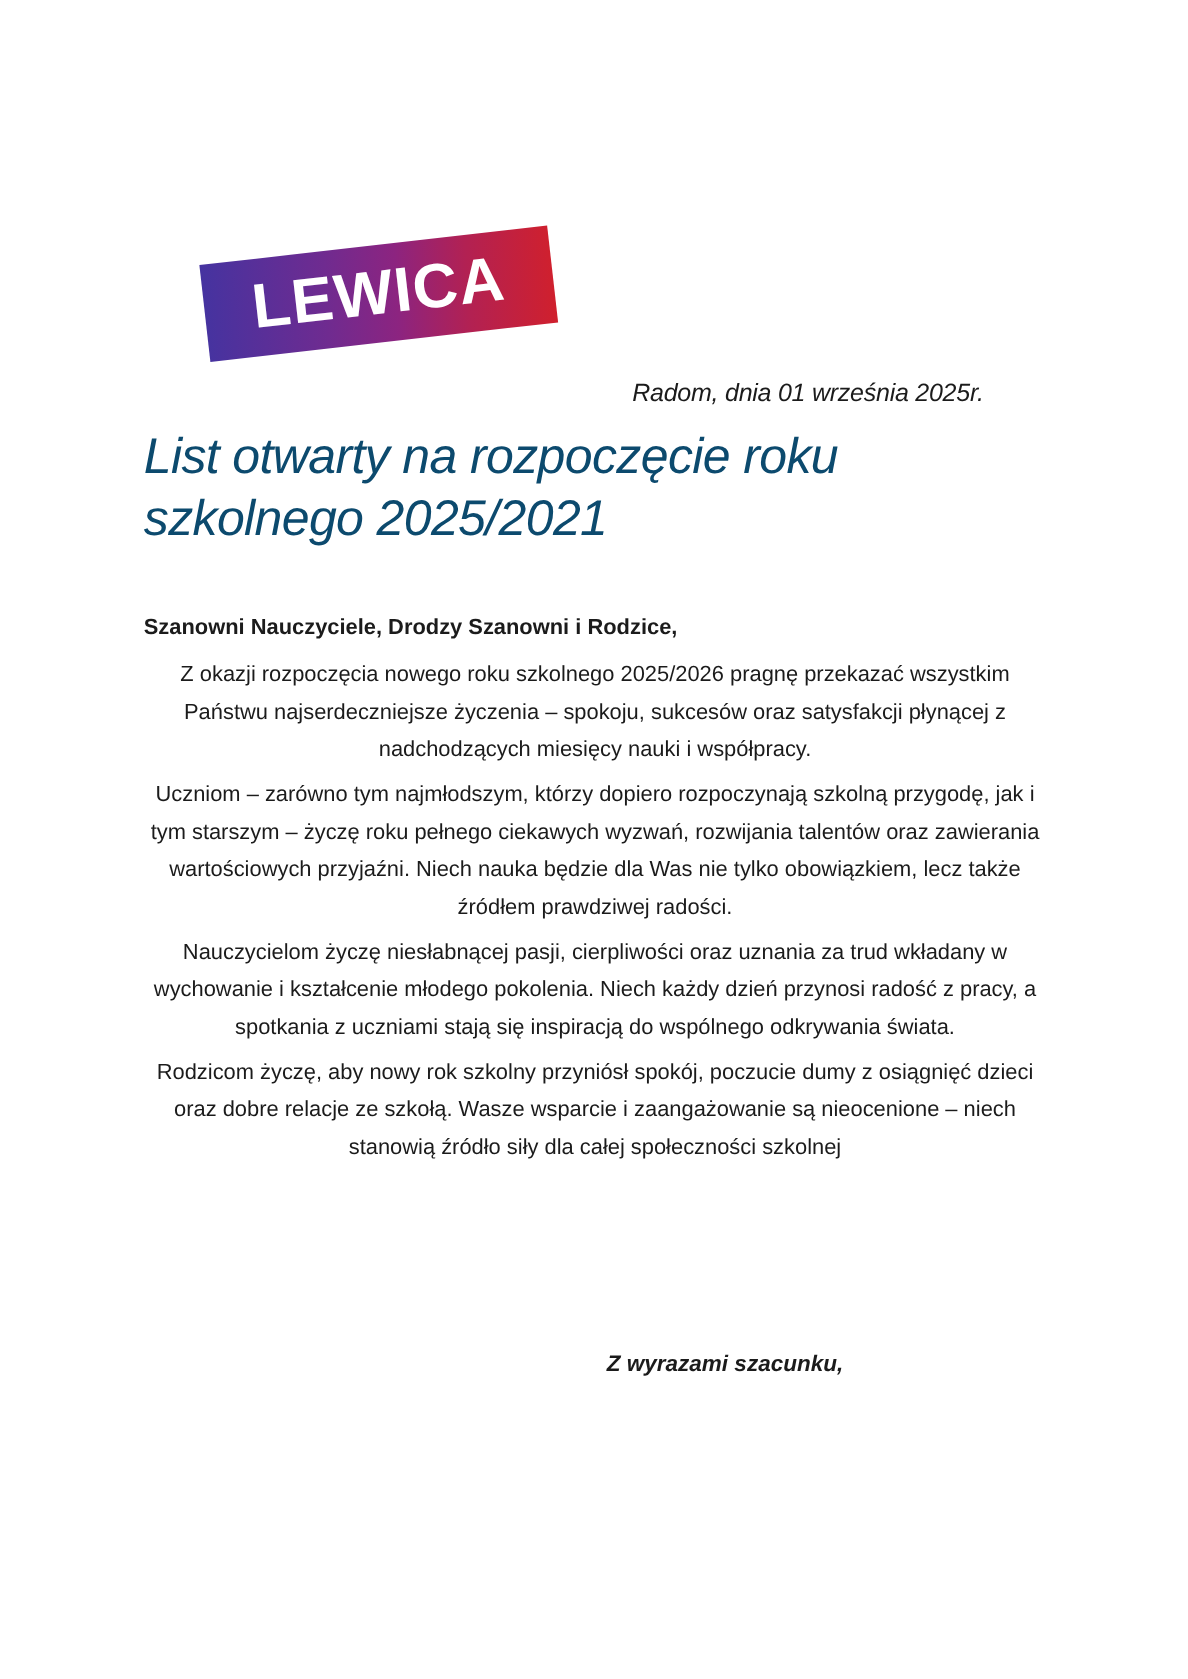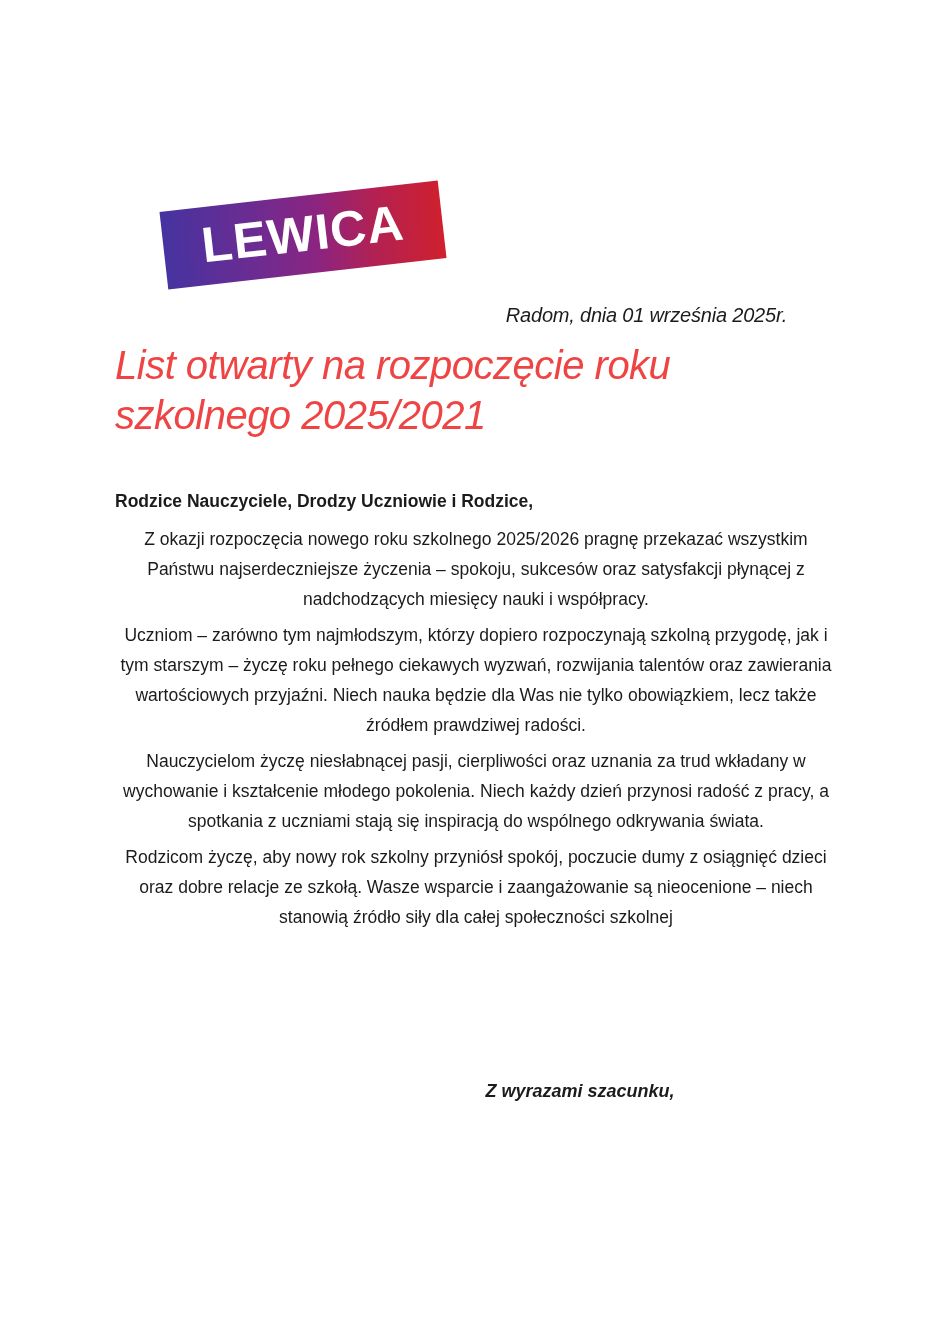--- a/index.html
+++ b/index.html
@@ -55,21 +55,21 @@
     position: absolute;
     left: 115px;
     top: 340px;
     width: 740px;
     margin: 0;
     font-style: italic;
     font-weight: normal;
     font-size: 40px;
     line-height: 50px;
     letter-spacing: -0.5px;
-    color: #ef4444;
+    color: #0c4a6e;
   }
   .letter-title .title-line { display: block; }
 
   
   .letter-body {
     position: absolute;
     left: 115px;
     top: 486px;
     width: 722px;
     font-size: 17.5px;
@@ -108,21 +108,21 @@
   </div>
 
   <div class="dateline">Radom, dnia 01 września 2025r.</div>
 
   <h1 class="letter-title">
     <span class="title-line">List otwarty na rozpoczęcie roku</span>
     <span class="title-line">szkolnego 2025/2021</span>
   </h1>
 
   <div class="letter-body">
-    <p class="salutation">Rodzice Nauczyciele, Drodzy Uczniowie i Rodzice,</p>
+    <p class="salutation">Szanowni Nauczyciele, Drodzy Szanowni i Rodzice,</p>
     <p class="para">Z okazji rozpoczęcia nowego roku szkolnego 2025/2026 pragnę przekazać wszystkim Państwu najserdeczniejsze życzenia – spokoju, sukcesów oraz satysfakcji płynącej z nadchodzących miesięcy nauki i współpracy.</p>
     <p class="para">Uczniom – zarówno tym najmłodszym, którzy dopiero rozpoczynają szkolną przygodę, jak i tym starszym – życzę roku pełnego ciekawych wyzwań, rozwijania talentów oraz zawierania wartościowych przyjaźni. Niech nauka będzie dla Was nie tylko obowiązkiem, lecz także źródłem prawdziwej radości.</p>
     <p class="para">Nauczycielom życzę niesłabnącej pasji, cierpliwości oraz uznania za trud wkładany w wychowanie i kształcenie młodego pokolenia. Niech każdy dzień przynosi radość z pracy, a spotkania z uczniami stają się inspiracją do wspólnego odkrywania świata.</p>
     <p class="para">Rodzicom życzę, aby nowy rok szkolny przyniósł spokój, poczucie dumy z osiągnięć dzieci oraz dobre relacje ze szkołą. Wasze wsparcie i zaangażowanie są nieocenione – niech stanowią źródło siły dla całej społeczności szkolnej</p>
   </div>
 
   <div class="closing">
     <p>Z wyrazami szacunku,</p>
   </div>
 

